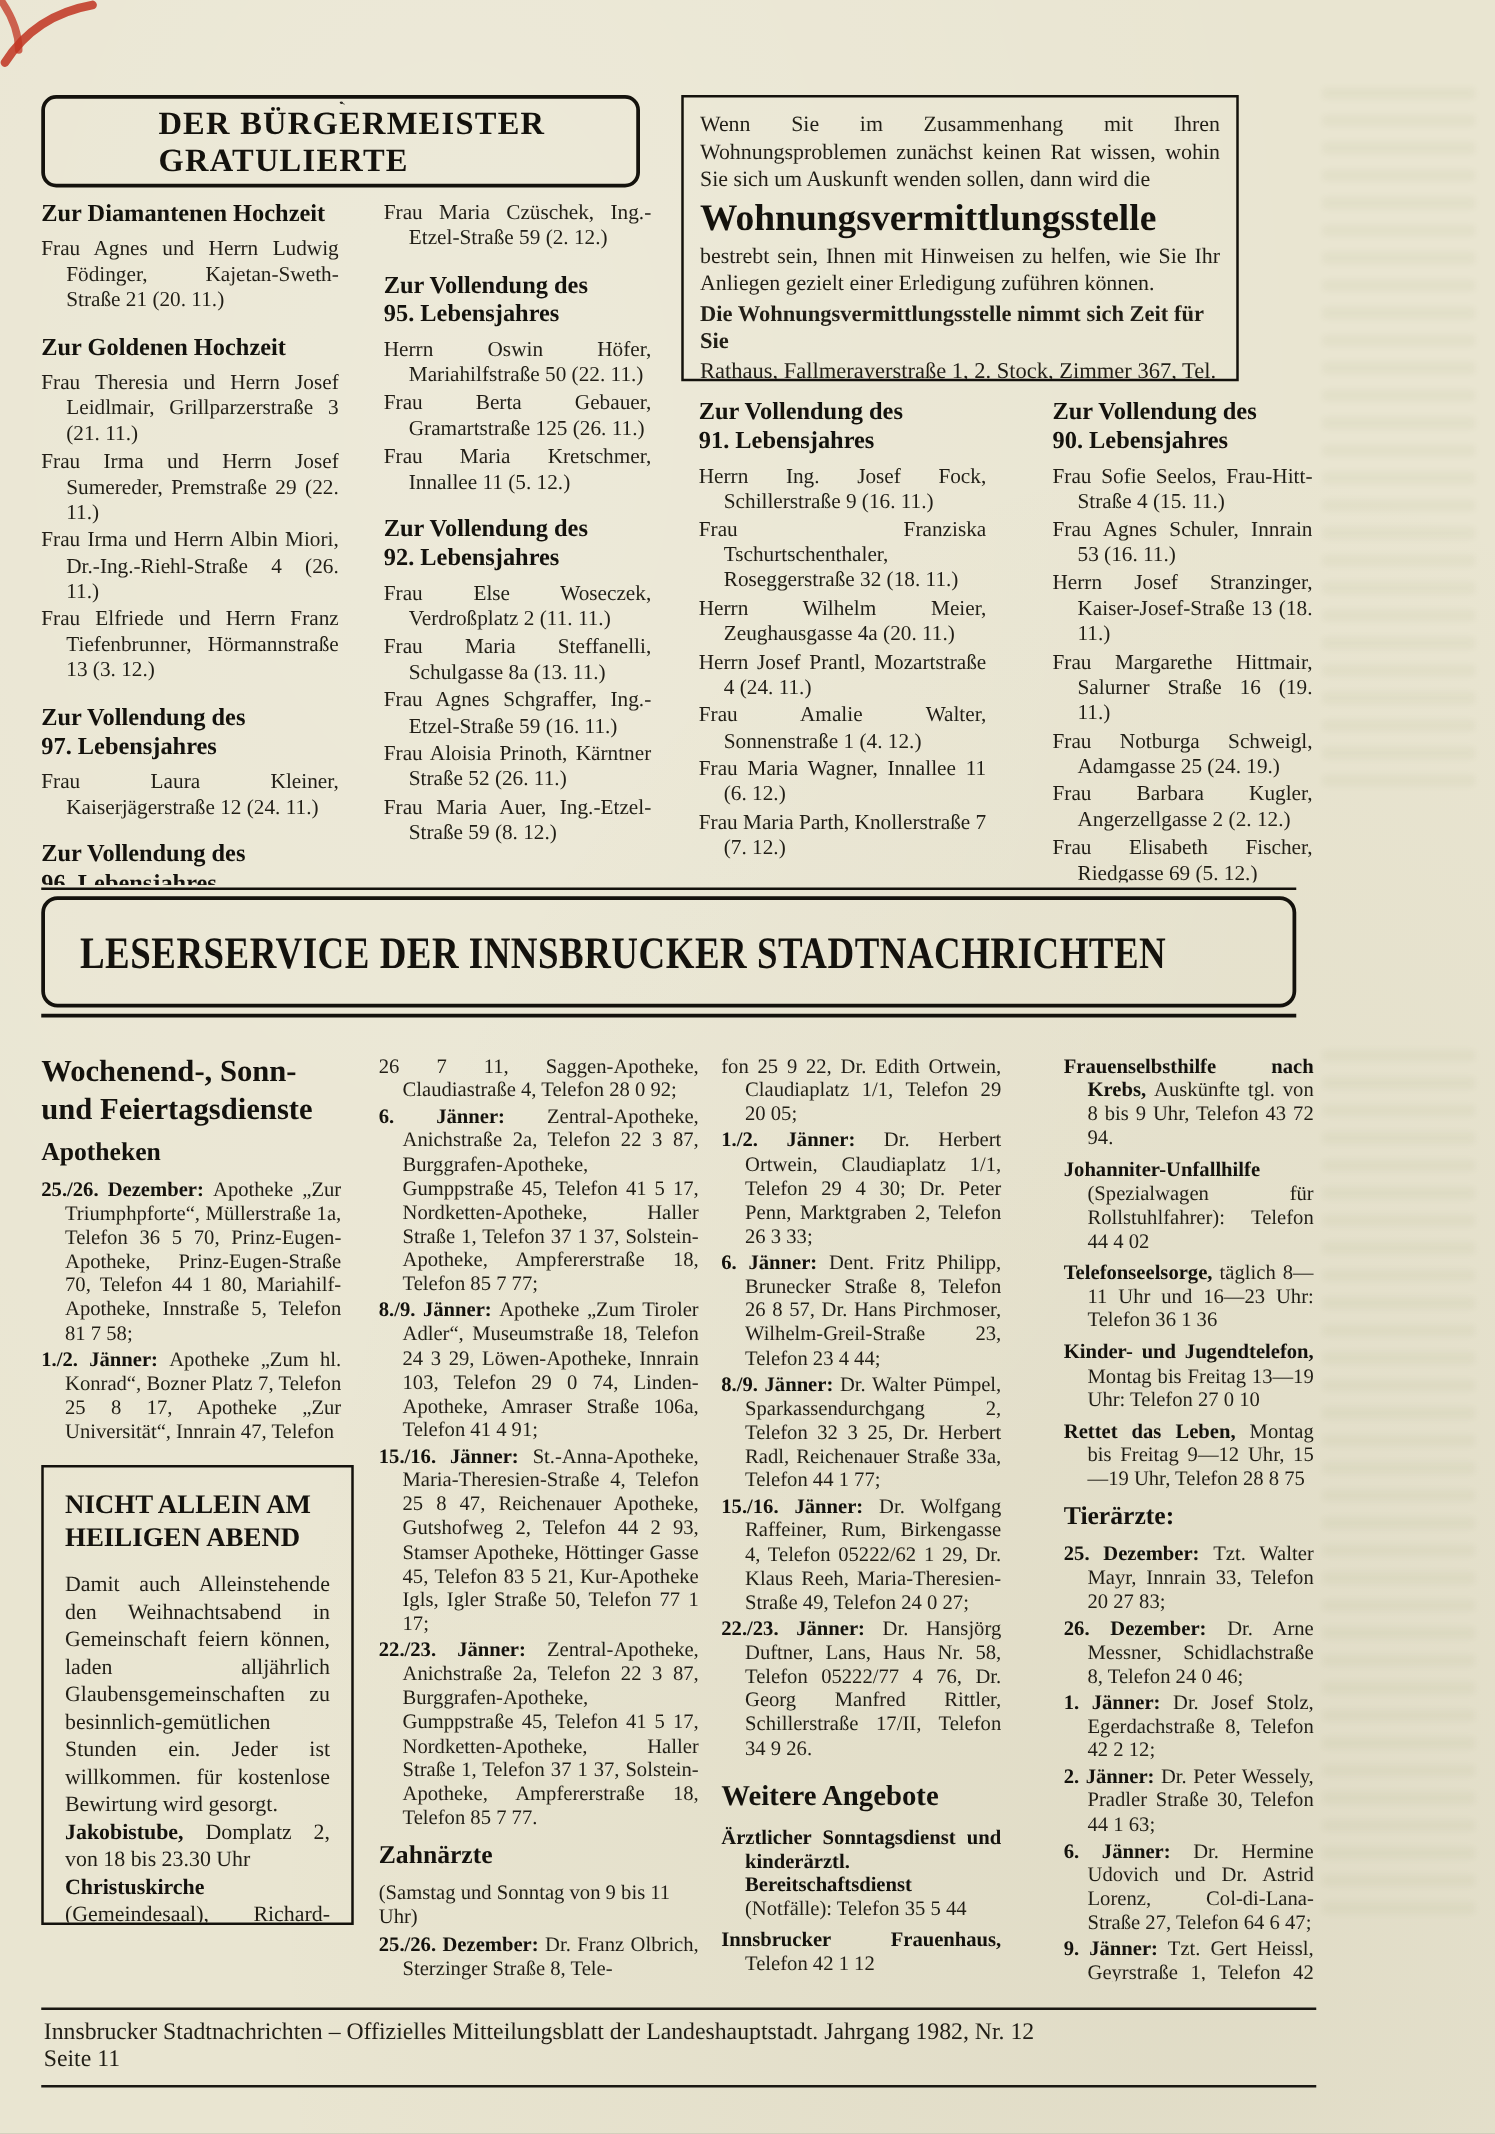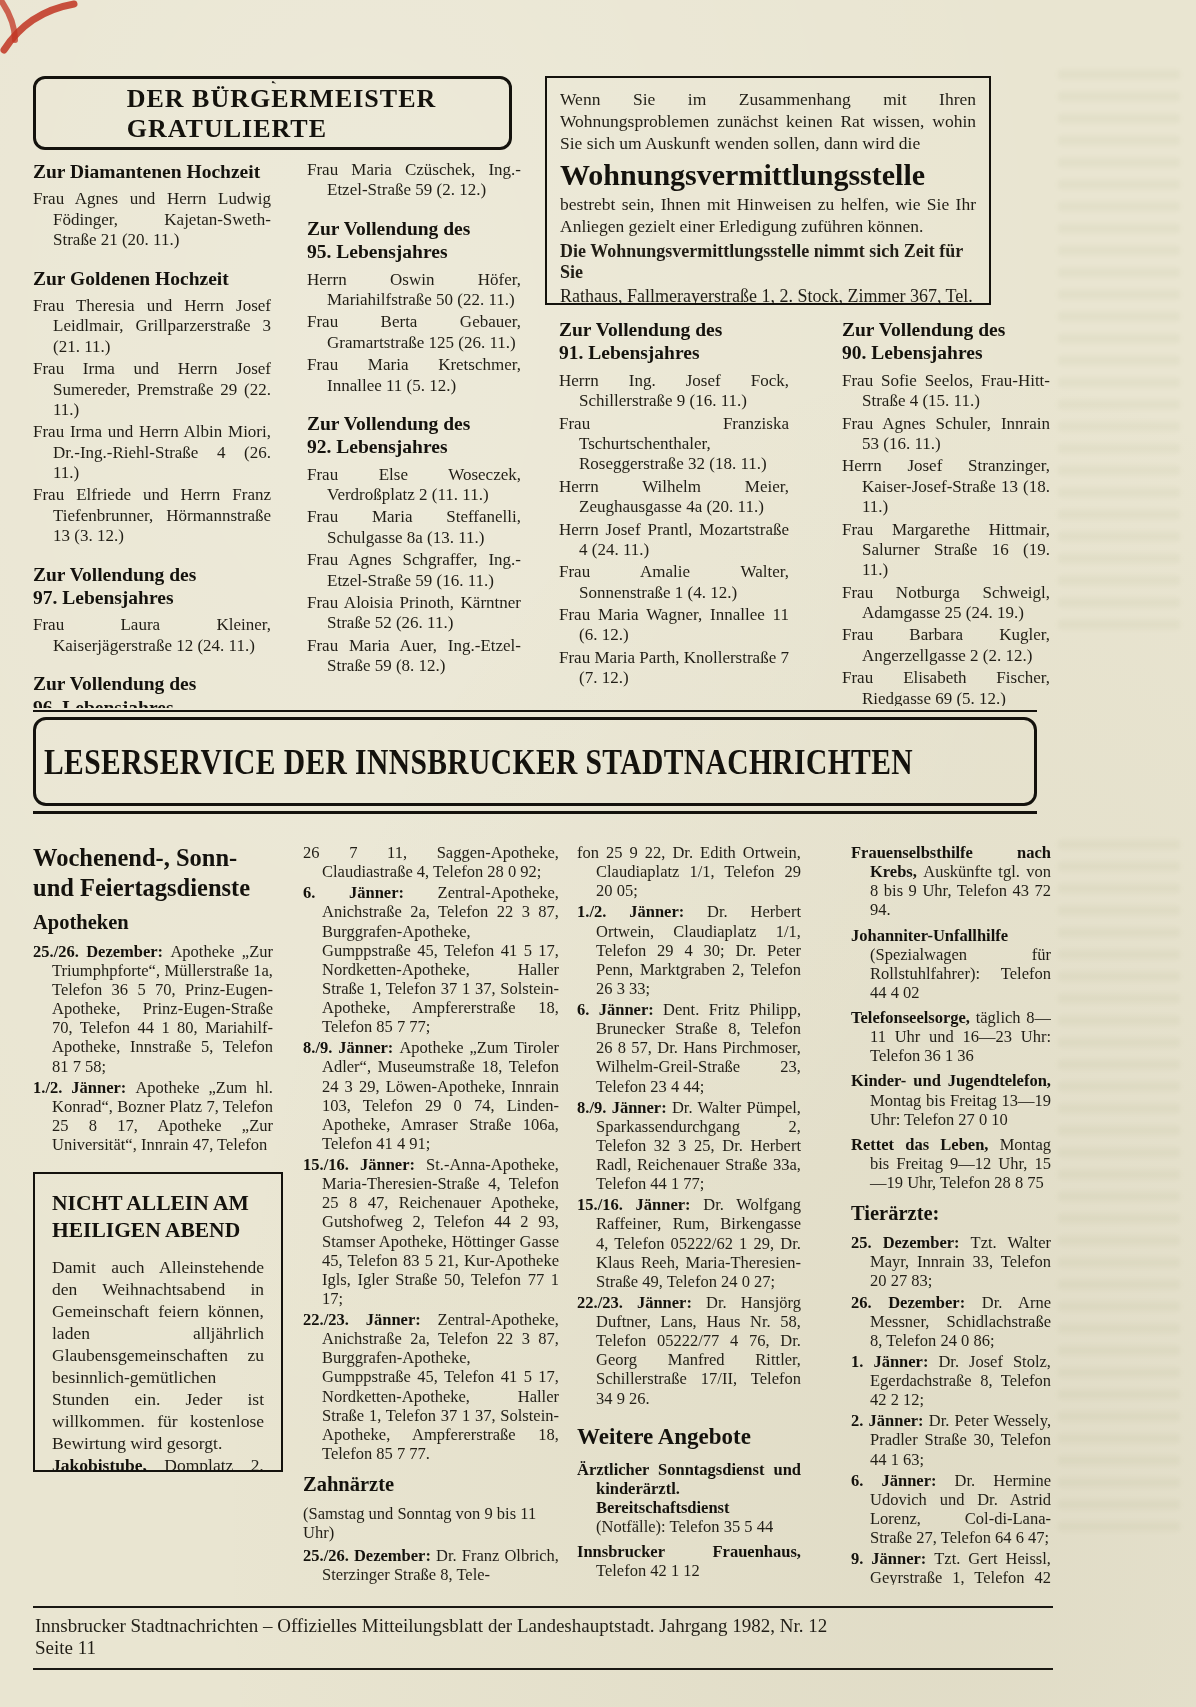--- a/index.html
+++ b/index.html
@@ -28,36 +28,36 @@
   
   .gcol { overflow:hidden; }
   .g-head { font-weight:bold; font-size:19.5px; line-height:1.2; white-space:pre-line;
             margin:16px 0 6px; color:#14120d; }
   .g-head.first { margin-top:0; }
   .g-entry { font-size:17px; line-height:1.2; text-align:justify; hyphens:auto;
              padding-left:20px; text-indent:-20px; margin-bottom:2px; }
   
   .banner-line { left:33px; width:1004px; background:#14120d; }
   .banner-box { left:33px; top:717px; width:1004px; height:89px; border:3.5px solid #14120d;
-                border-radius:13px; display:flex; align-items:center; padding-left:8px; }
+                border-radius:13px; display:flex; align-items:center; padding-left:28px; }
   .banner-title { font-weight:bold; font-size:36px; letter-spacing:.5px; white-space:nowrap;
                   transform:scaleX(.82); transform-origin:left center; color:#14120d; }
   
   .scol { overflow:hidden; }
   .s-main-title { font-weight:bold; font-size:24.5px; line-height:1.22; white-space:pre-line;
                   color:#14120d; margin-bottom:8px; }
   .s-sub { font-weight:bold; font-size:20.5px; margin:10px 0 8px; color:#14120d; }
   .s-sub.big { font-size:23px; margin:16px 0 10px; }
   .s-note { font-size:16.5px; line-height:1.18; margin-bottom:3px; }
   .s-entry { font-size:16.5px; line-height:1.16; text-align:justify; hyphens:auto;
              padding-left:19px; text-indent:-19px; margin-bottom:2px; }
   .s-entry b { color:#14120d; }
   .sp .s-entry { margin-bottom:6px; }
   
-  .nbox { left:33px; top:1172px; width:250px; height:300px; border:2.5px solid #14120d;
+  .nbox { left:33px; top:1172px; width:250px; height:368px; border:2.5px solid #14120d;
           padding:16px 17px; overflow:hidden; }
   .nbox .ntitle { font-weight:bold; font-size:21.5px; line-height:1.25; white-space:pre-line;
                   color:#14120d; margin-bottom:12px; }
   .nbox .n-entry { font-size:17.5px; line-height:1.26; text-align:justify; hyphens:auto; }
   .nbox .n-entry b { color:#14120d; }
   
   .footer { left:33px; top:1606px; width:1020px; border-top:2px solid #1a1813;
             border-bottom:2.5px solid #1a1813; padding:7px 2px 9px; display:flex;
             justify-content:space-between; font-size:19px; color:#211e16;flex-direction:column; }
   
@@ -267,21 +267,21 @@
     <p class="s-entry"><b>Frauenselbsthilfe nach Krebs, </b><span>Auskünfte tgl. von 8 bis 9 Uhr, Telefon 43 72 94.</span></p>
         <p class="s-entry"><b>Johanniter-Unfallhilfe </b><span>(Spezialwagen für Rollstuhlfahrer): Telefon 44 4 02</span></p>
         <p class="s-entry"><b>Telefonseelsorge, </b><span>täglich 8—11 Uhr und 16—23 Uhr: Telefon 36 1 36</span></p>
         <p class="s-entry"><b>Kinder- und Jugendtelefon, </b><span>Montag bis Freitag 13—19 Uhr: Telefon 27 0 10</span></p>
         <p class="s-entry"><b>Rettet das Leben, </b><span>Montag bis Freitag 9—12 Uhr, 15—19 Uhr, Telefon 28 8 75</span></p>
       </div>
     <h3 class="s-sub">Tierärzte:</h3>
     <div>
 
     <p class="s-entry"><b>25. Dezember: </b><span>Tzt. Walter Mayr, Innrain 33, Telefon 20 27 83;</span></p>
-        <p class="s-entry"><b>26. Dezember: </b><span>Dr. Arne Messner, Schidlachstraße 8, Telefon 24 0 86;</span></p>
+        <p class="s-entry"><b>26. Dezember: </b><span>Dr. Arne Messner, Schidlachstraße 8, Telefon 24 0 46;</span></p>
         <p class="s-entry"><b>1. Jänner: </b><span>Dr. Josef Stolz, Egerdachstraße 8, Telefon 42 2 12;</span></p>
         <p class="s-entry"><b>2. Jänner: </b><span>Dr. Peter Wessely, Pradler Straße 30, Telefon 44 1 63;</span></p>
         <p class="s-entry"><b>6. Jänner: </b><span>Dr. Hermine Udovich und Dr. Astrid Lorenz, Col-di-Lana-Straße 27, Telefon 64 6 47;</span></p>
         <p class="s-entry"><b>9. Jänner: </b><span>Tzt. Gert Heissl, Geyrstraße 1, Telefon 42 79 52;</span></p>
       </div>
   </div>
 
   <div class="abs footer">
     <span>Innsbrucker Stadtnachrichten – Offizielles Mitteilungsblatt der Landeshauptstadt. Jahrgang 1982, Nr. 12</span>
     <span>Seite 11</span>

